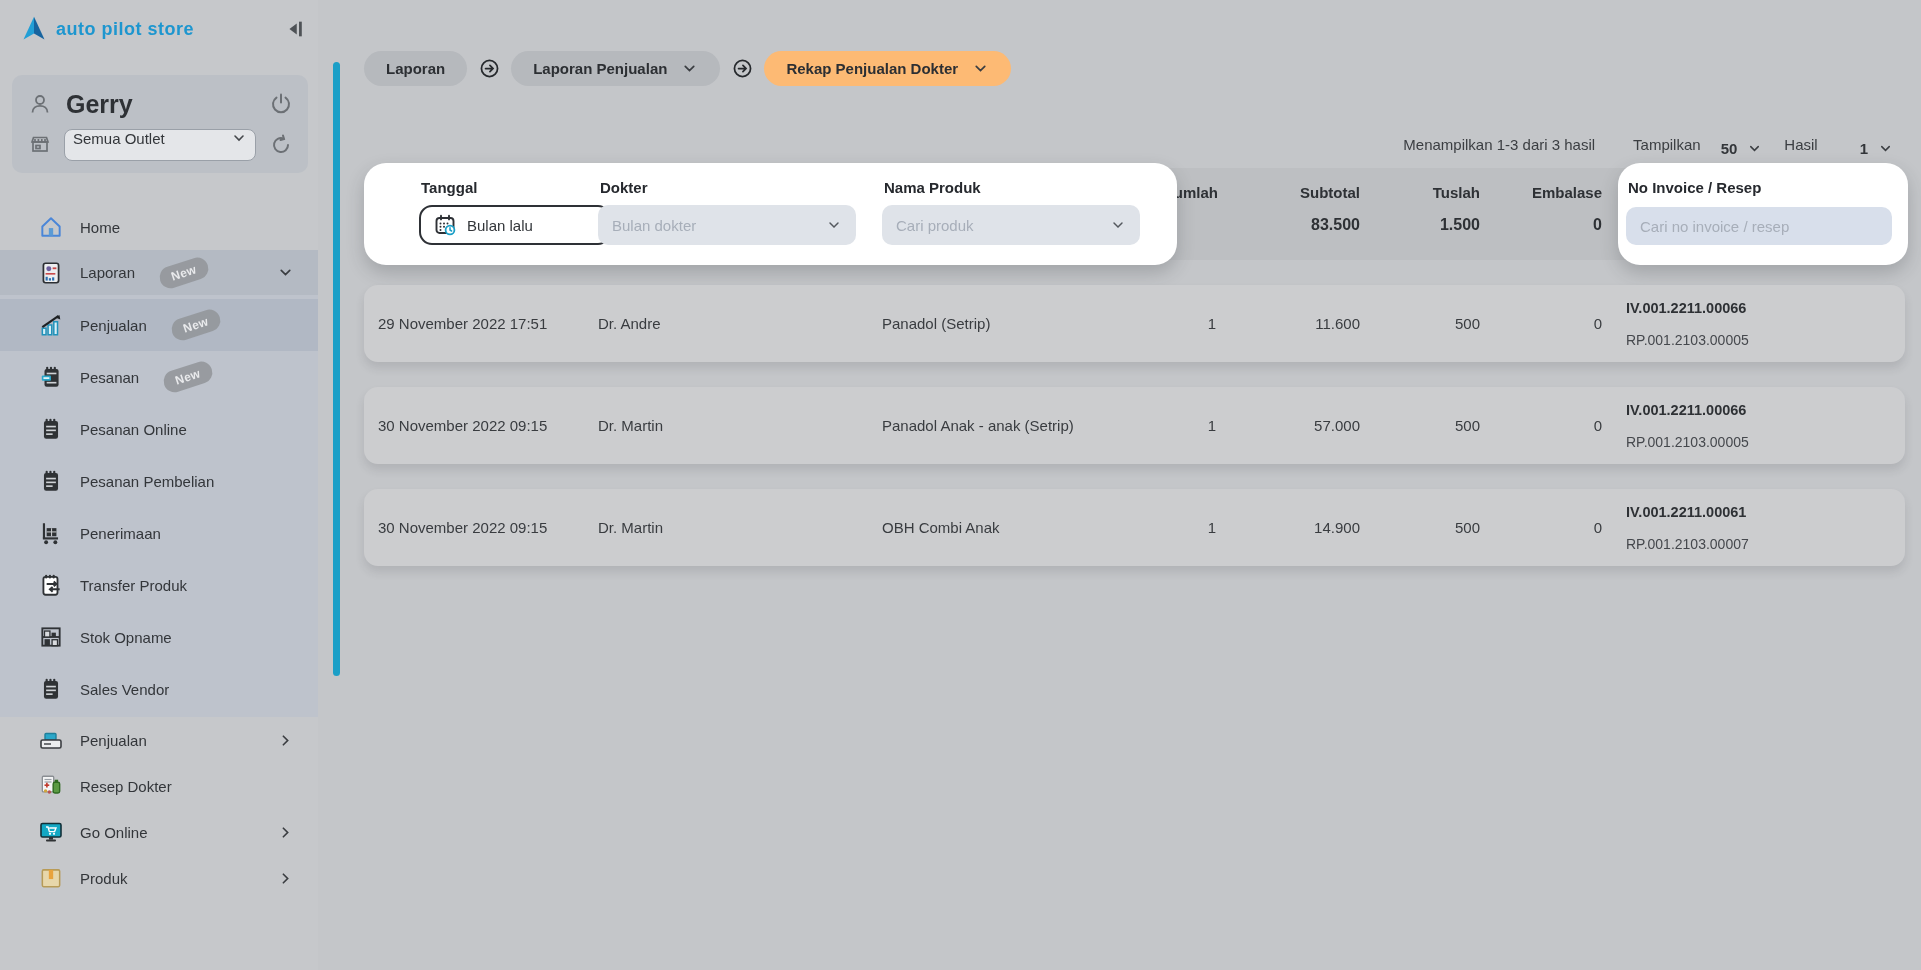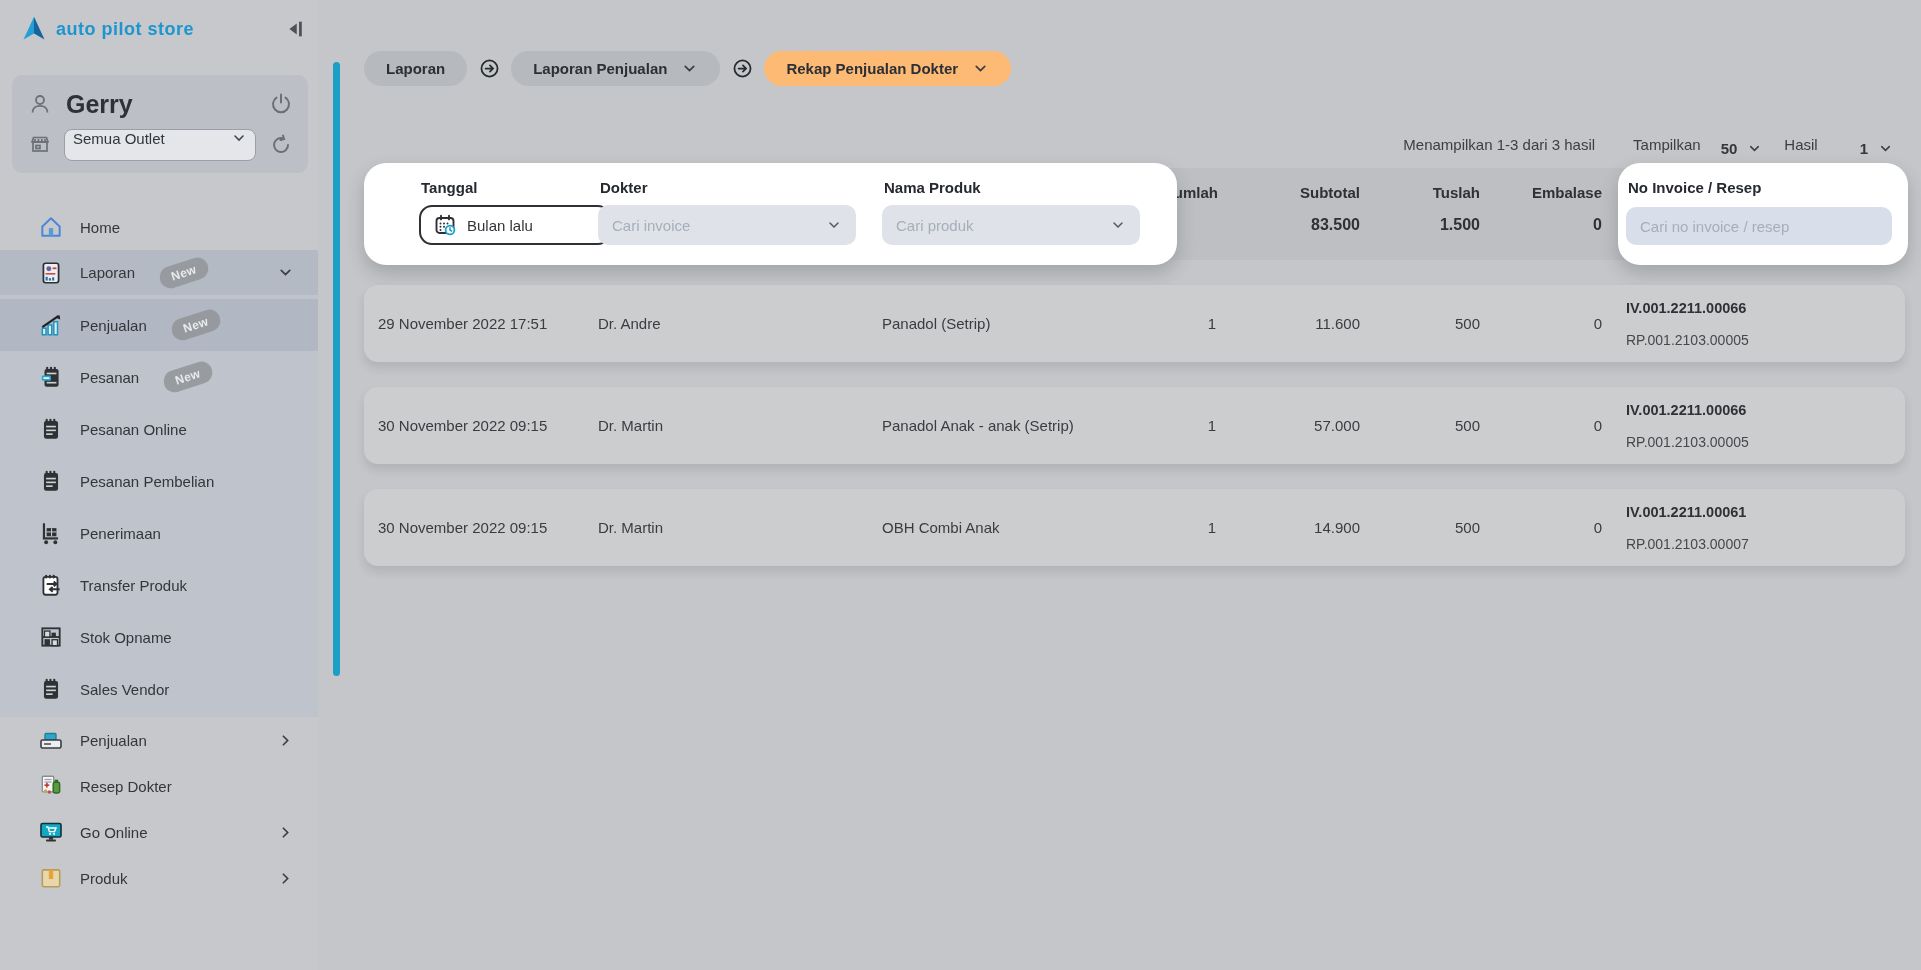--- a/index.html
+++ b/index.html
@@ -471,21 +471,21 @@
           <circle cx="17" cy="17" r="4.4" fill="#ffffff" stroke="#1b9fc7" stroke-width="1.8"></circle>
           <path d="M17 14.8 V17 L18.6 18" fill="none" stroke="#1b9fc7" stroke-width="1.5" stroke-linecap="round"></path>
         </svg>
       </span>
       <span class="d-val">Bulan lalu</span>
     </div>
   </div>
   <div class="filter-group fg-doctor">
     <div class="filter-label">Dokter</div>
     <div class="select-box">
-      <span class="ph">Cari invoice</span>
+      <span class="ph">Bulan dokter</span>
       <svg width="16" height="16" viewBox="0 0 24 24" fill="none" stroke="#54585e" stroke-width="2.2" stroke-linecap="round">
           <polyline points="6,9 12,15 18,9"></polyline>
         </svg>
     </div>
   </div>
   <div class="filter-group fg-product">
     <div class="filter-label">Nama Produk</div>
     <div class="select-box">
       <span class="ph">Cari produk</span>
       <svg width="16" height="16" viewBox="0 0 24 24" fill="none" stroke="#54585e" stroke-width="2.2" stroke-linecap="round">

